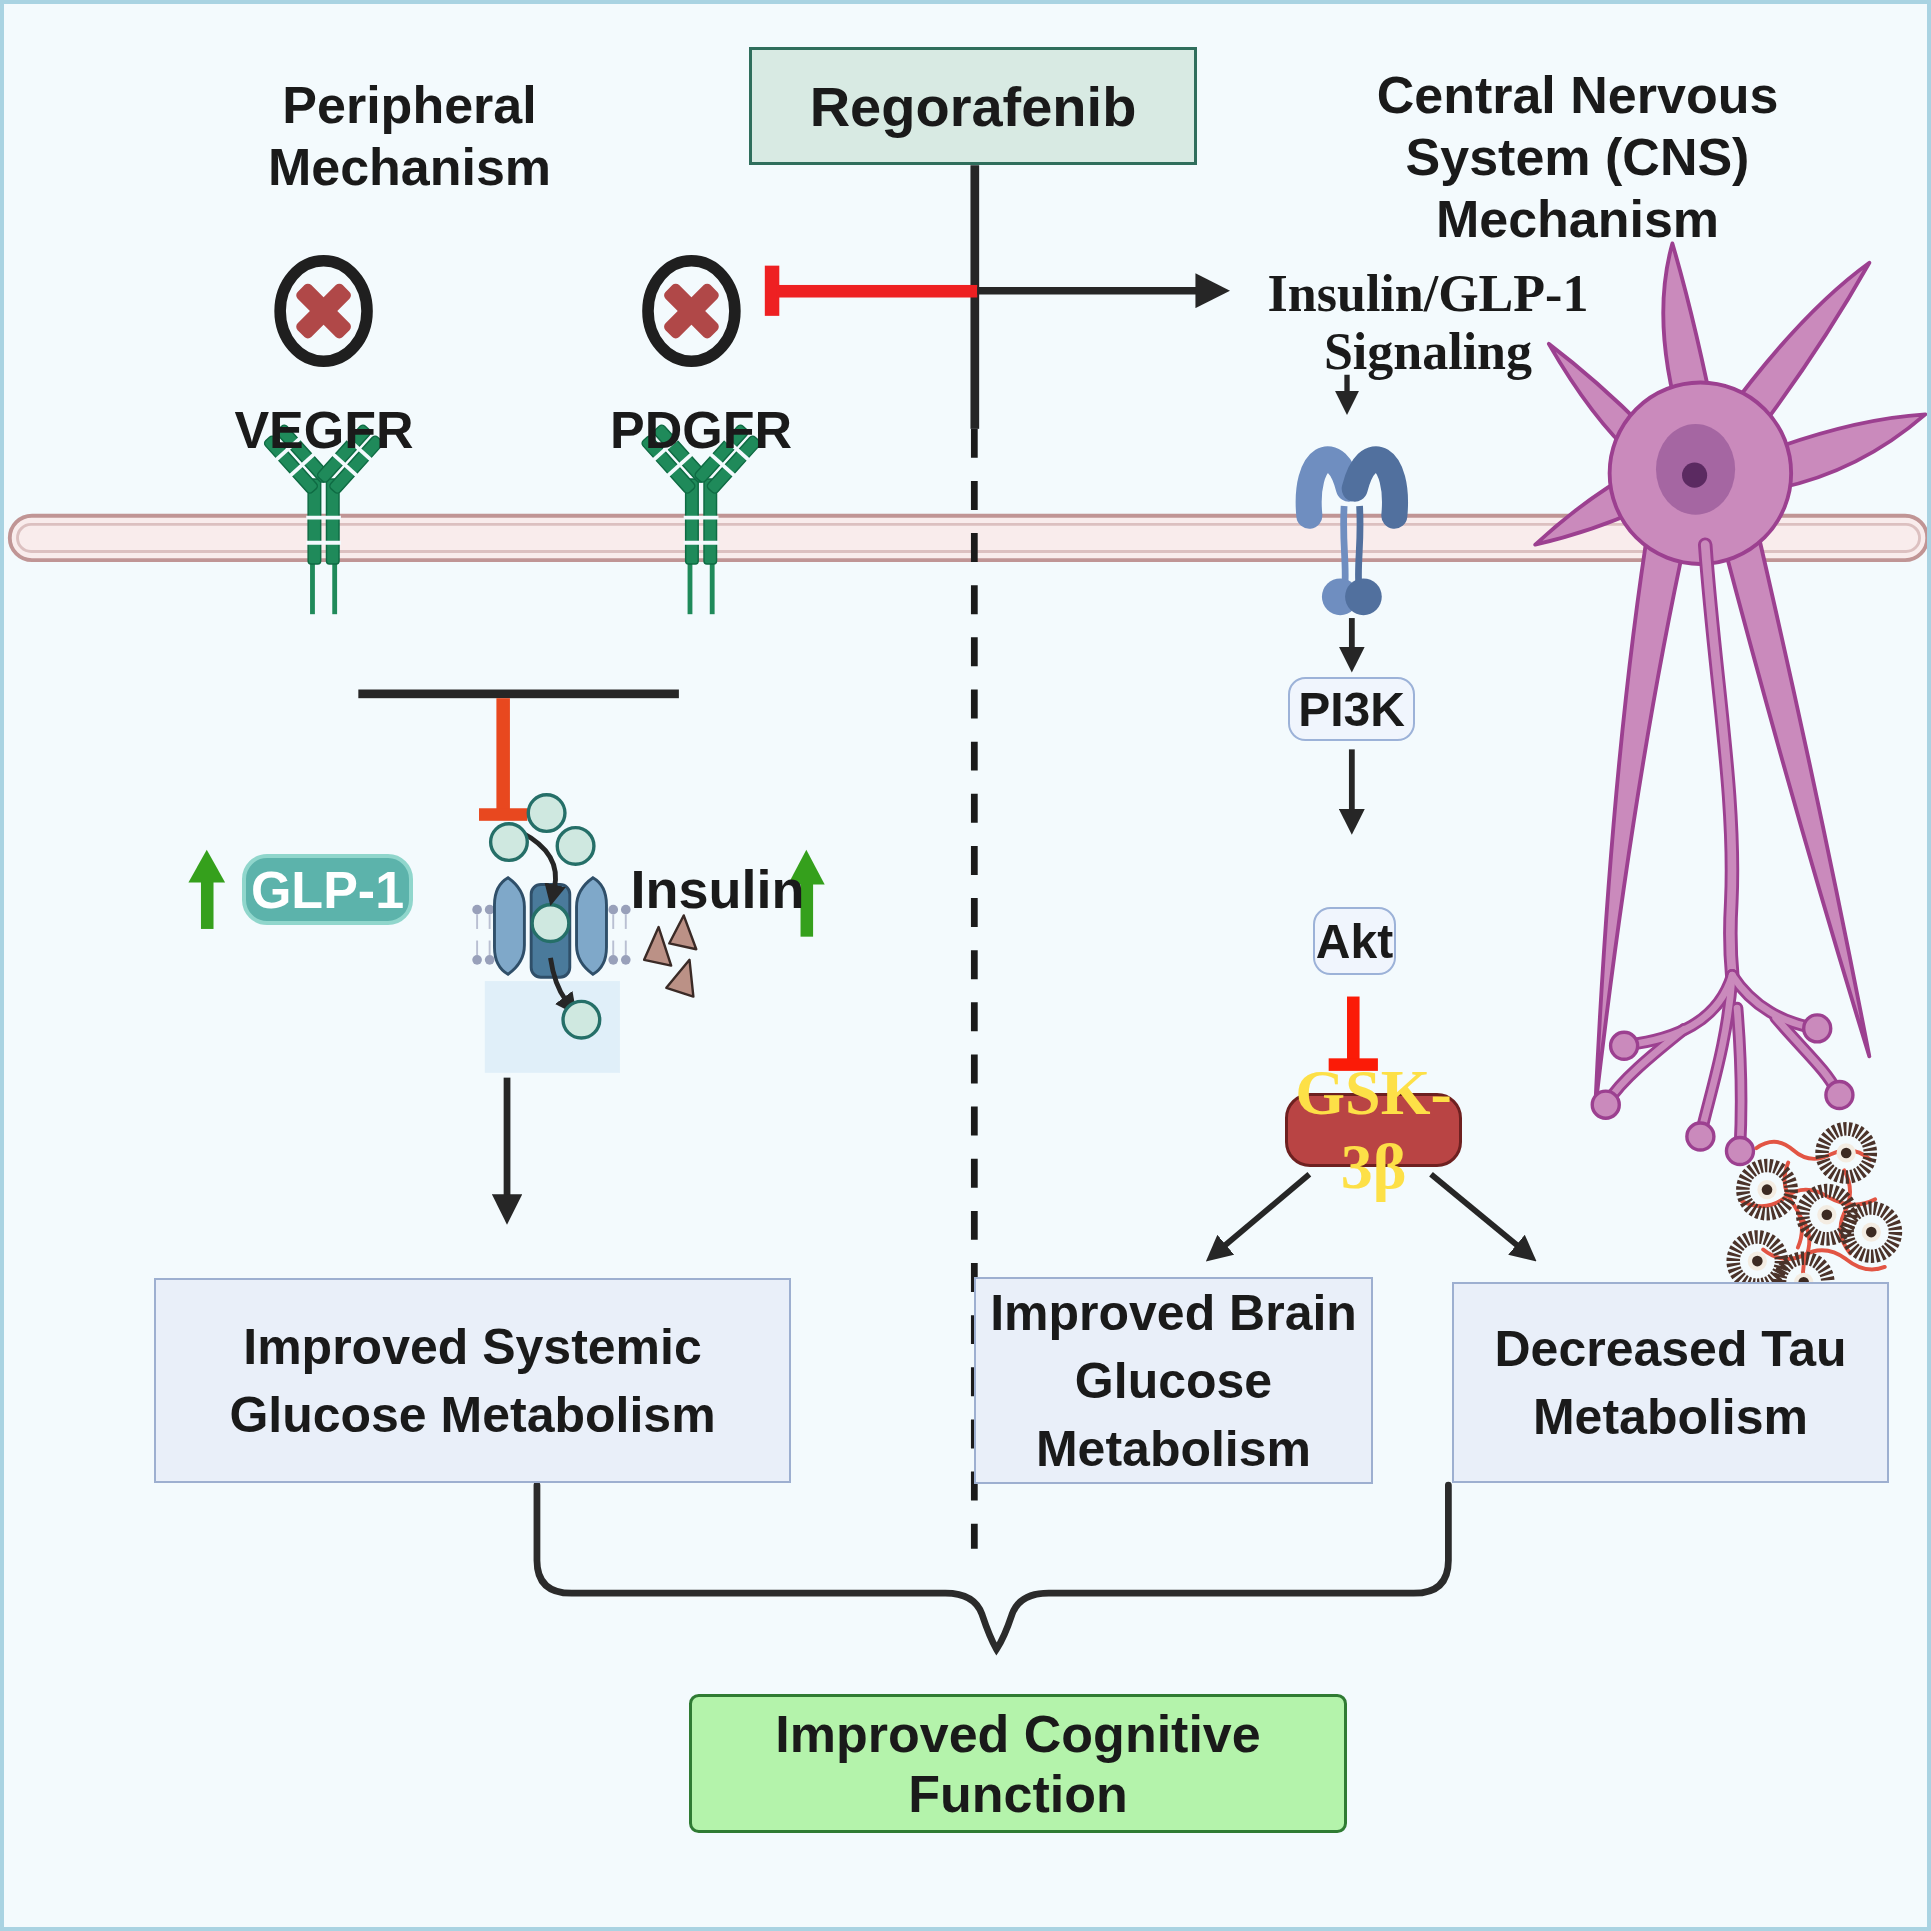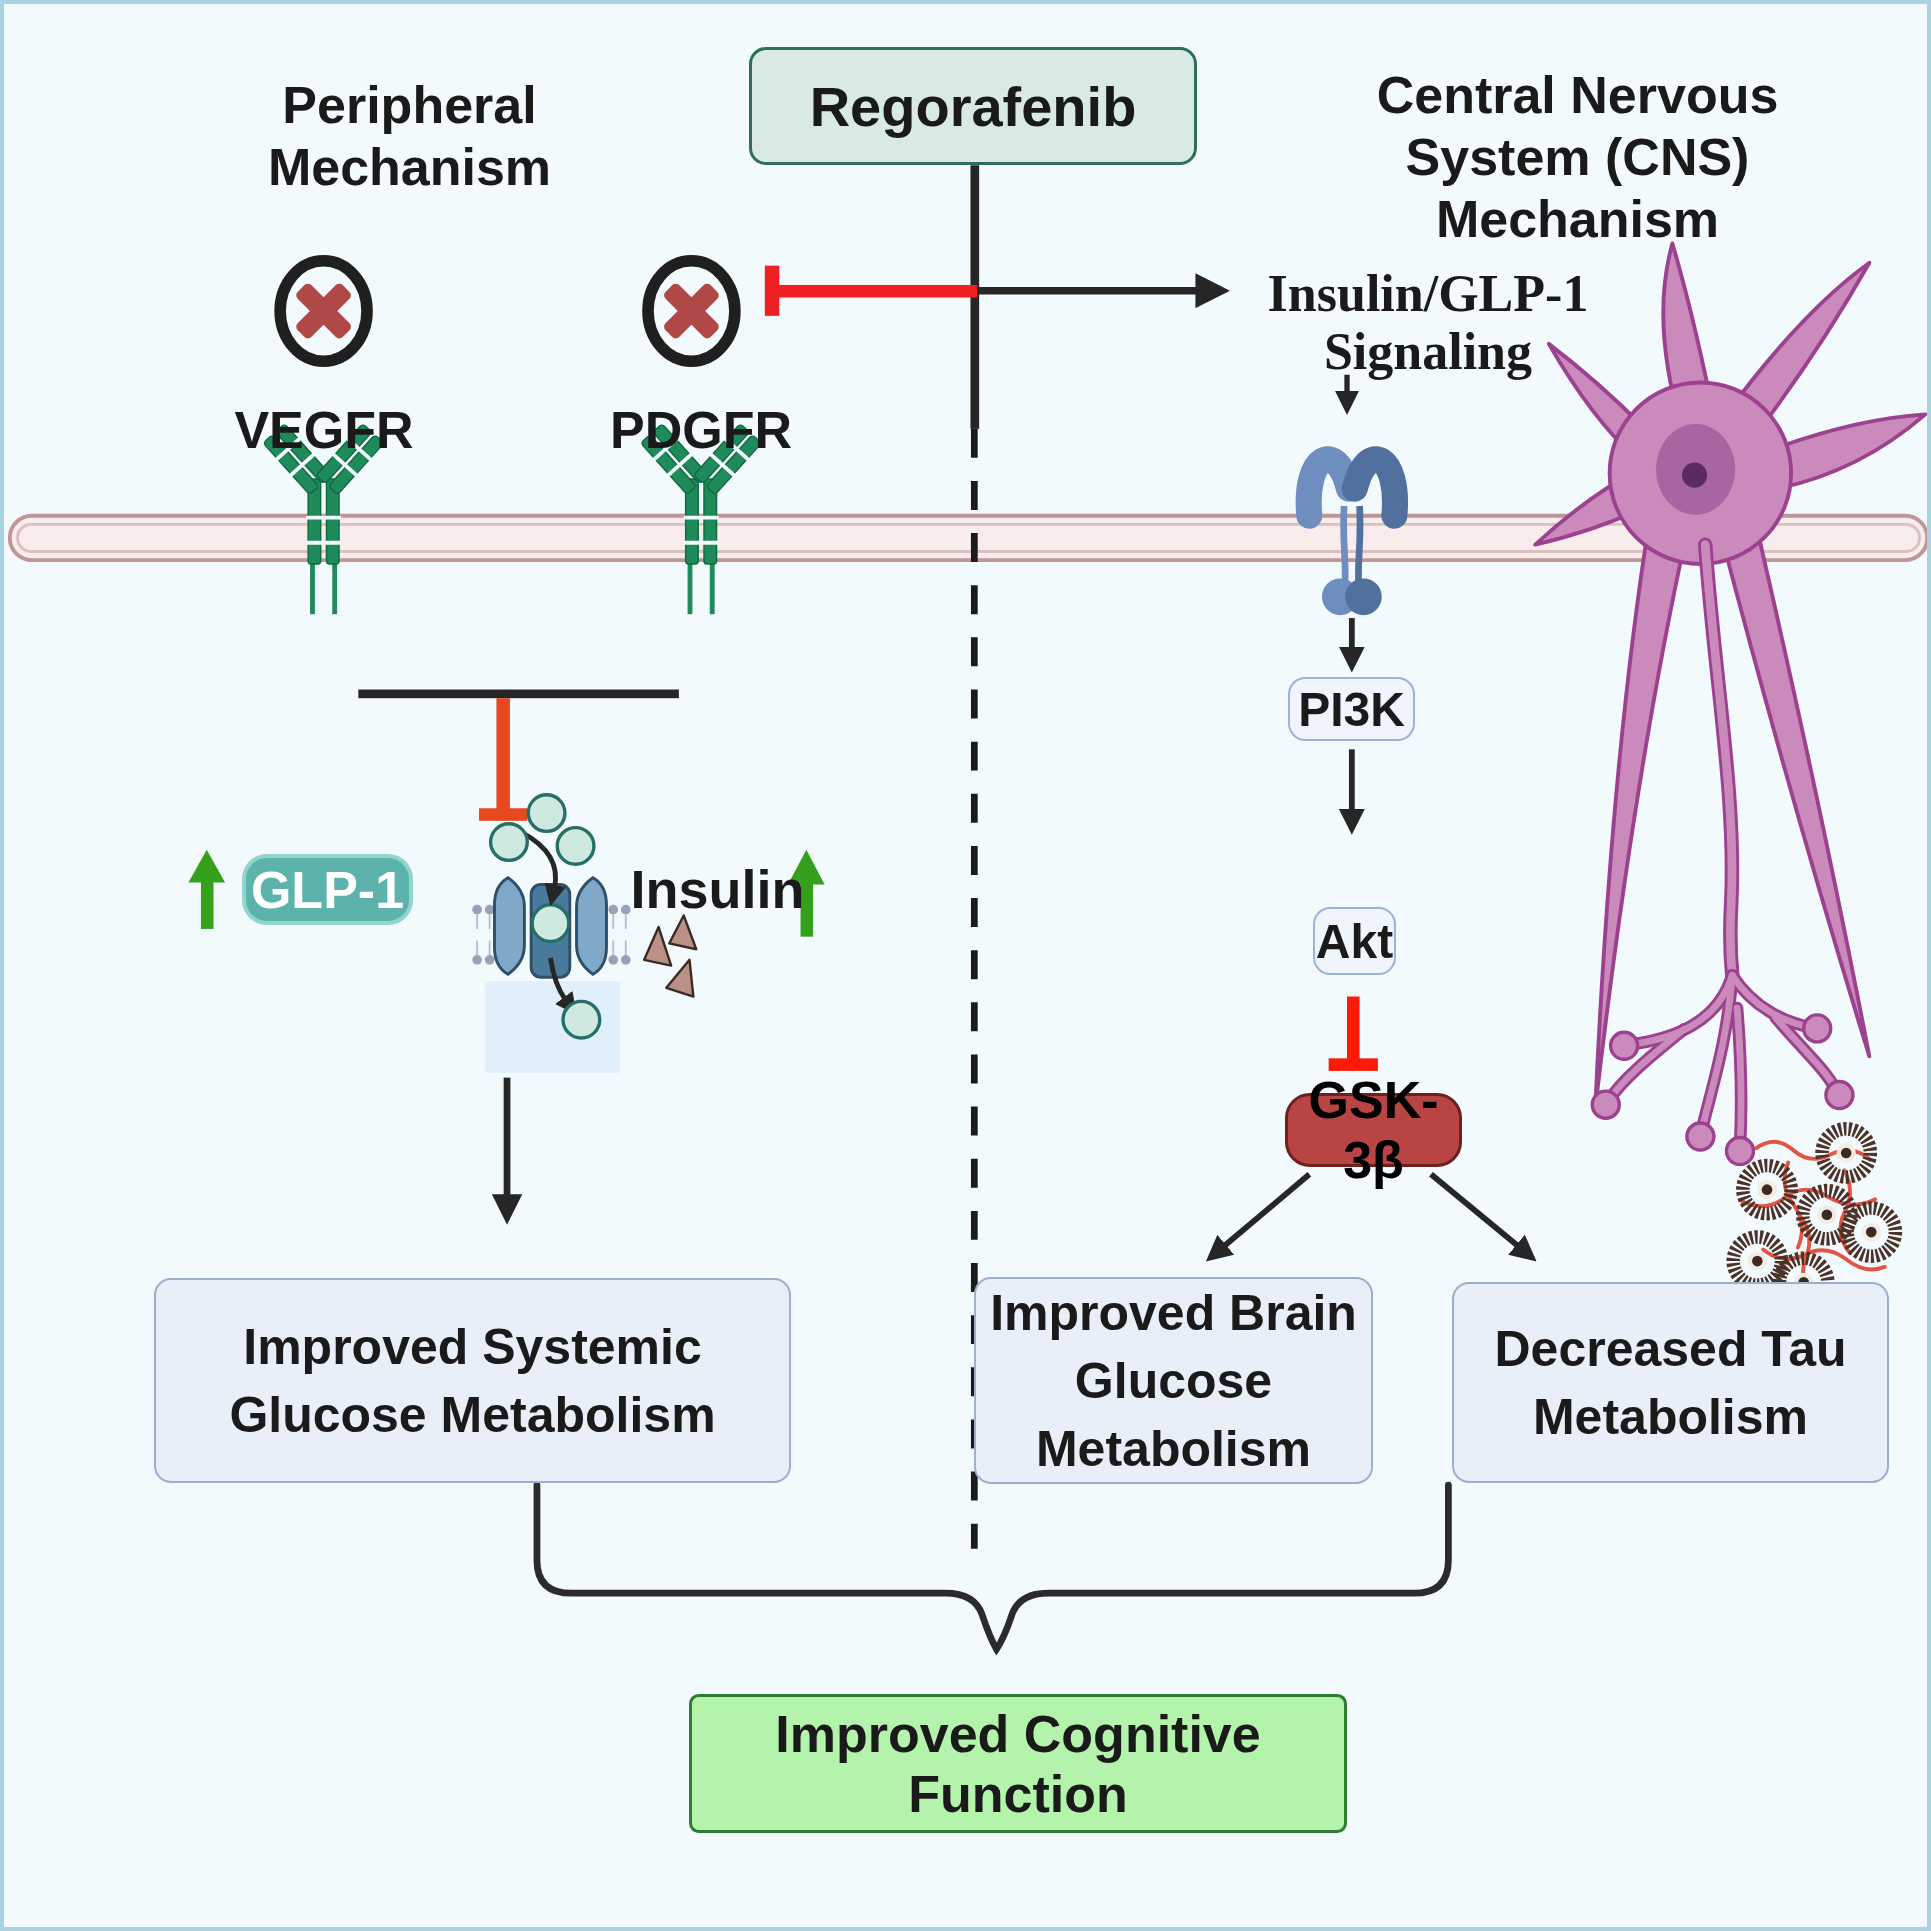--- a/index.html
+++ b/index.html
@@ -7,26 +7,26 @@
     position:relative;width:1931px;height:1931px;
     background:#f3fafd;border:4.8px solid #a9d3e2;box-sizing:border-box;
     font-family:"Liberation Sans", sans-serif;color:#1a1a1a;overflow:hidden;
   }
   .abs{position:absolute;}
   .heading{font-weight:bold;font-size:52px;line-height:62px;text-align:center;}
   .lbl{font-weight:bold;font-size:52px;text-align:center;}
   #svglayer{position:absolute;left:0;top:0;width:1931px;height:1931px;}
   .namebox{
     position:absolute;display:flex;flex-direction:column;align-items:center;justify-content:center;
-    font-weight:bold;text-align:center;box-sizing:border-box;border-radius:17px;
+    font-weight:bold;text-align:center;box-sizing:border-box;
   }
   .drugbox{background:#d8eae3;border:3.9px solid #2f6e5c;font-size:56px;}
   .outcome{background:#e9eff9;border:2.9px solid #9dafd0;font-size:50px;line-height:68px;}
   .kinase{background:#f0f5fd;border:2.9px solid #9cb2d8;border-radius:17.4px;font-size:48px;}
-  .gsk{background:#b94444;border:3.9px solid #6e2020;border-radius:25px;font-size:52px;color:#000000;}
+  .gsk{background:#b94444;border:3.9px solid #6e2020;border-radius:25px;font-size:64px;color:#fde047;font-family:Liberation Serif, serif;}
   .glp1{background:#5cb3ab;border:4.8px solid #90d6cc;border-radius:25px;font-size:52px;color:#ffffff;}
   .final{background:#b4f3ab;border:3.9px solid #2f7b33;border-radius:9.7px;font-size:52px;}
 </style>
 </head>
 <body>
 
 <div id="canvas">
 
   <svg id="svglayer" viewBox="0 0 2000 2000">
     <defs>

